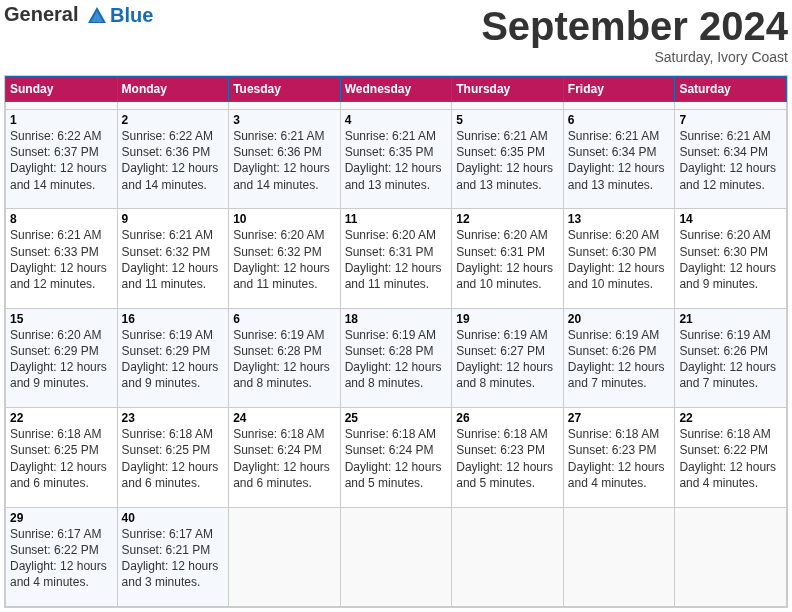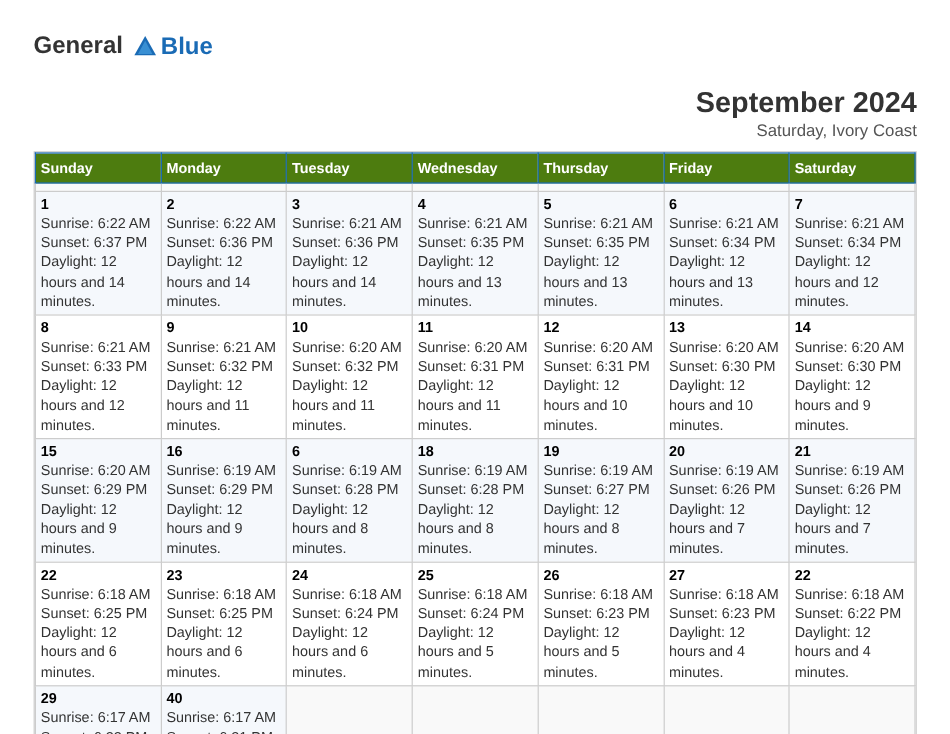--- a/index.html
+++ b/index.html
@@ -7,60 +7,59 @@
       width: 792px;
       height: 612px;
       background: #fff;
       font-family: Arial, sans-serif;
       font-size: 11px;
       overflow: hidden;
     }
     .container {
       width: 792px;
       height: 612px;
-      padding: 28px;
+      padding: 4px;
       display: flex;
       flex-direction: column;
     }
     .header {
       display: flex;
       justify-content: space-between;
       align-items: flex-start;
       margin-bottom: 10px;
     }
     .logo {
       display: flex;
       align-items: center;
     }
     .title-area {
       text-align: right;
     }
     .month-title {
-      font-size: 24px;
+      font-size: 40px;
       font-weight: bold;
       color: #333;
-      margin-top: 44px;
     }
     .location {
       font-size: 14px;
       color: #555;
     }
     .calendar {
       flex: 1;
       border: 1px solid #ccc;
       border-collapse: collapse;
       width: 100%;
     }
     .calendar table {
       width: 100%;
       border-collapse: collapse;
       height: 100%;
     }
     .calendar thead tr th {
-      background: #4d7c0f;
+      background: #be185d;
       color: #fff;
       padding: 5px 4px;
       font-size: 12px;
       font-weight: bold;
       border: 1px solid #1a6bb5;
       text-align: left;
     }
     .calendar tbody tr td {
       border: 1px solid #ccc;
       padding: 3px 4px;

